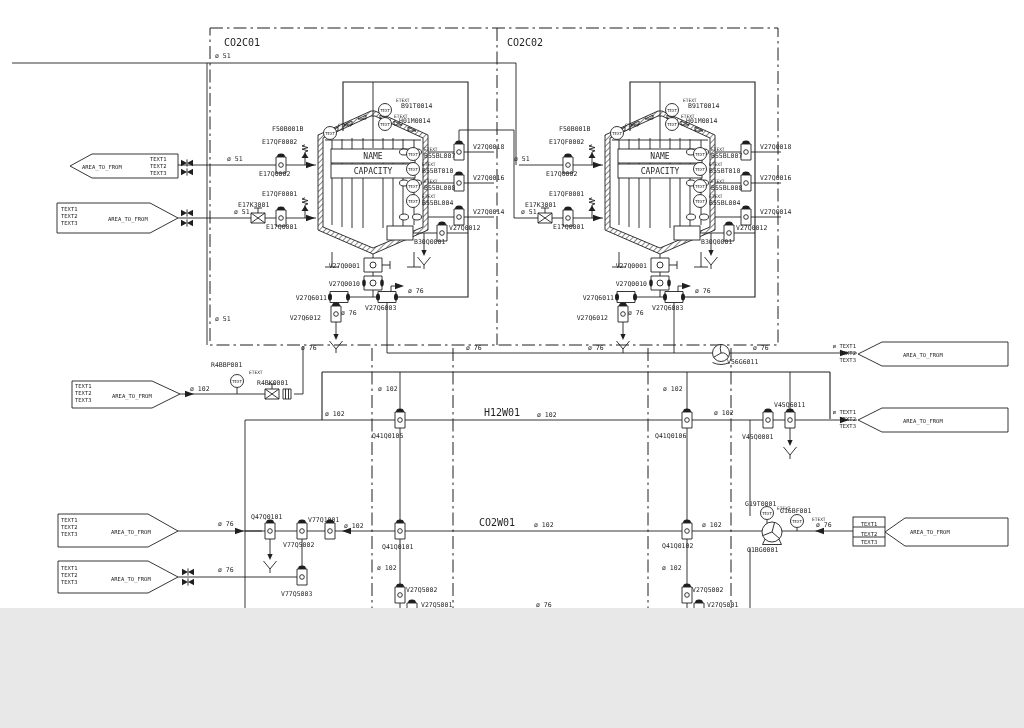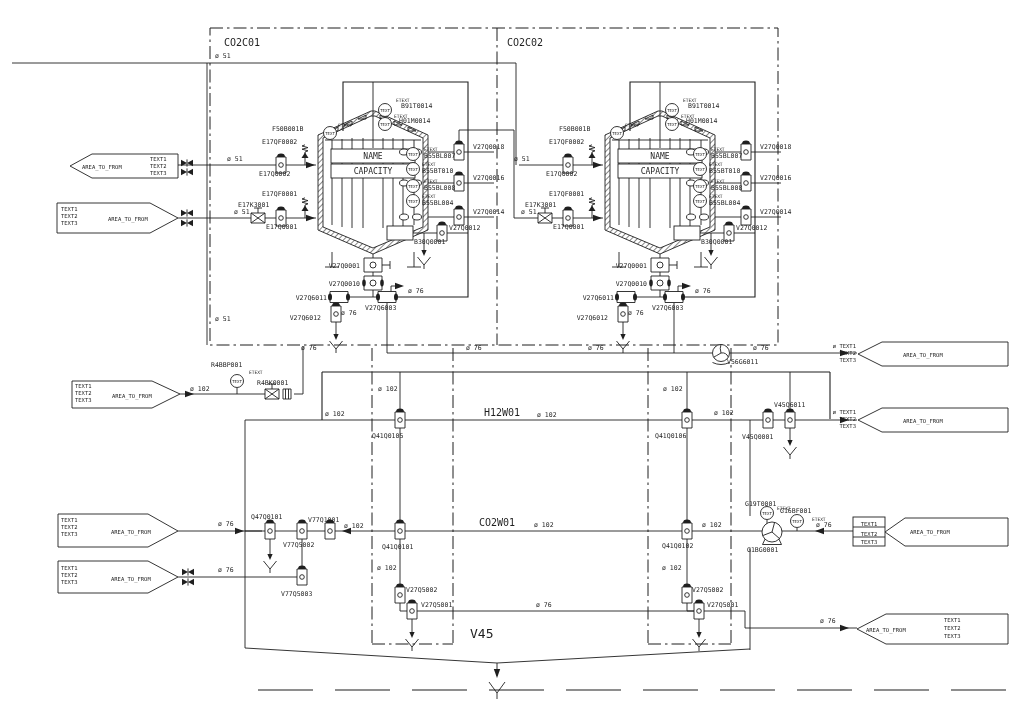--- a/index.html
+++ b/index.html
@@ -1,16 +1,16 @@
 <!DOCTYPE html>
 <html style="--ink: #1f1f1f; --bg: #ffffff;"><head>
 <meta charset="utf-8">
 <style>
   html,body{margin:0;padding:0;background:#e8e8e8;}
-  #stage{position:relative;width:1024px;height:728px;background:var(--bg,#fff);overflow:hidden;
+  #stage{position:relative;width:1024px;height:608px;background:var(--bg,#fff);overflow:hidden;
          font-family:"DejaVu Sans Mono","Liberation Mono",monospace;}
   svg{position:absolute;left:0;top:0;}
   .ln{fill:none;stroke:var(--ink,#1f1f1f);stroke-width:0.9;}
   .ln2{fill:none;stroke:var(--ink,#1f1f1f);stroke-width:1.1;}
   .dd{fill:none;stroke:var(--ink,#1f1f1f);stroke-width:1;stroke-dasharray:13 4 2.5 4;}
   .dsh{fill:none;stroke:var(--ink,#1f1f1f);stroke-width:1.2;stroke-dasharray:55 22;}
   .fillbody{fill:#fff;stroke:var(--ink,#1f1f1f);stroke-width:0.9;}
   .capf{fill:var(--ink,#1f1f1f);stroke:none;}
   .wall{fill:url(#hatch);stroke:var(--ink,#1f1f1f);stroke-width:0.9;fill-rule:evenodd;}
   .lbl{fill:var(--ink,#1f1f1f);font-family:"DejaVu Sans Mono","Liberation Mono",monospace;}

